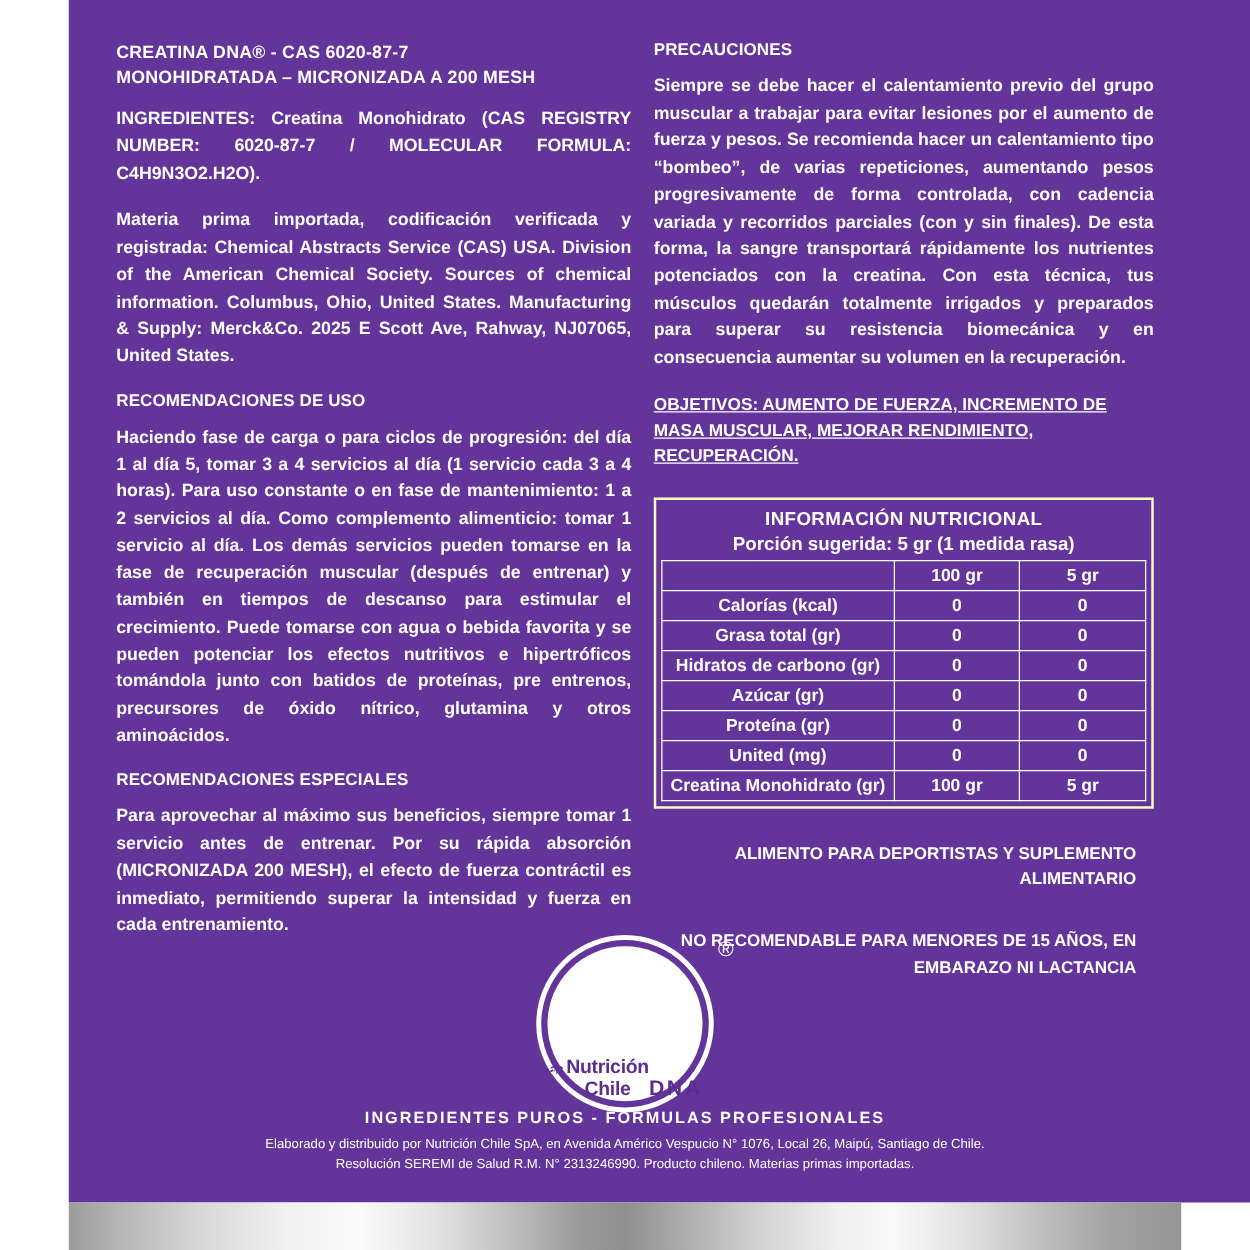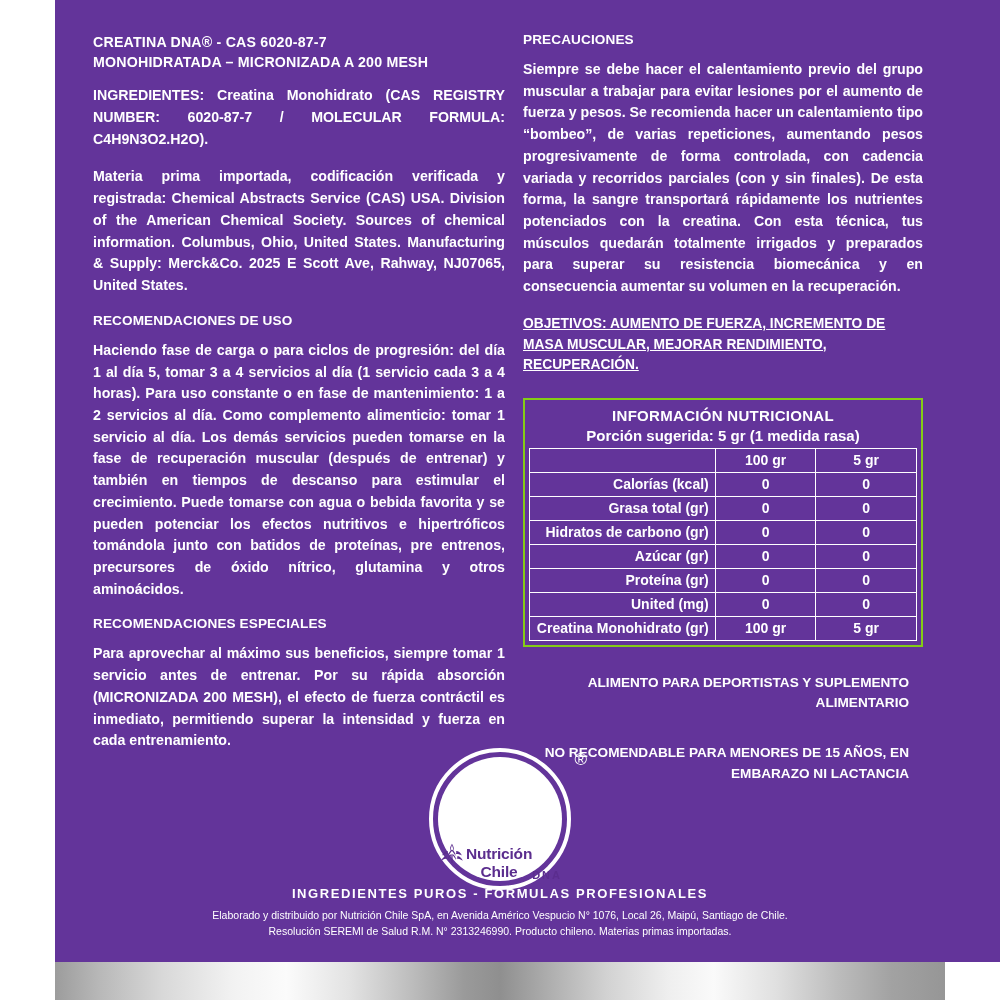--- a/index.html
+++ b/index.html
@@ -90,21 +90,21 @@
     font-size: 13.8px;
     font-weight: bold;
     line-height: 1.5;
     margin: 0;
     text-decoration: underline;
   }
 
   
   #nutrition-table-wrap {
     margin-top: 22px;
-    border: 2px solid #84cc16;
+    border: 2px solid #fef9c3;
     padding: 4px;
   }
   table.nutrition {
     width: 100%;
     border-collapse: collapse;
     color: #ffffff;
     font-size: 14px;
     font-weight: bold;
   }
   table.nutrition td {
@@ -114,21 +114,21 @@
   }
   td.tbl-title {
     border: none !important;
     text-align: center;
     padding: 8px 4px 12px 4px;
     font-size: 15px;
     line-height: 1.45;
   }
   td.tbl-title .t1 { display: block; letter-spacing: 0.3px; }
   td.tbl-title .t2 { display: block; font-weight: bold; }
-  td.lbl { text-align: right; width: 48%; }
+  td.lbl { text-align: center; width: 48%; }
   td.val { text-align: center; width: 26%; }
   td.blank { border-left: none; border-top: none; border-bottom: 1px solid #fff; }
   tr.hdr td.val { text-align: center; }
 
   
   .below-table {
     color: #ffffff;
     font-size: 13.6px;
     font-weight: bold;
     text-align: right;
@@ -177,21 +177,21 @@
   #logo-plant { width: 62px; height: 52px; display: block; }
   #logo-name {
     color: #5B2D8E;
     font-size: 15.5px;
     font-weight: bold;
     letter-spacing: -0.2px;
     margin-top: 2px;
   }
   #logo-dna {
     color: #5B2D8E;
-    font-size: 11px;
+    font-size: 17px;
     font-weight: bold;
     letter-spacing: 2px;
     margin-top: 3px;
   }
   #logo-reg {
     position: absolute;
     right: -16px;
     top: 2px;
     color: #ffffff;
     font-size: 17px;

